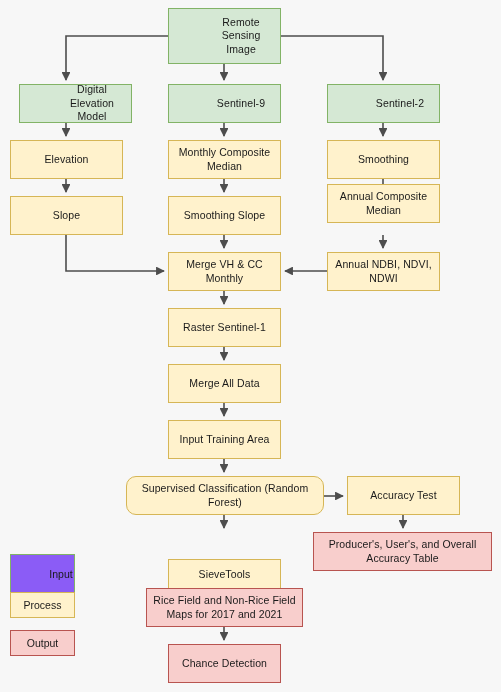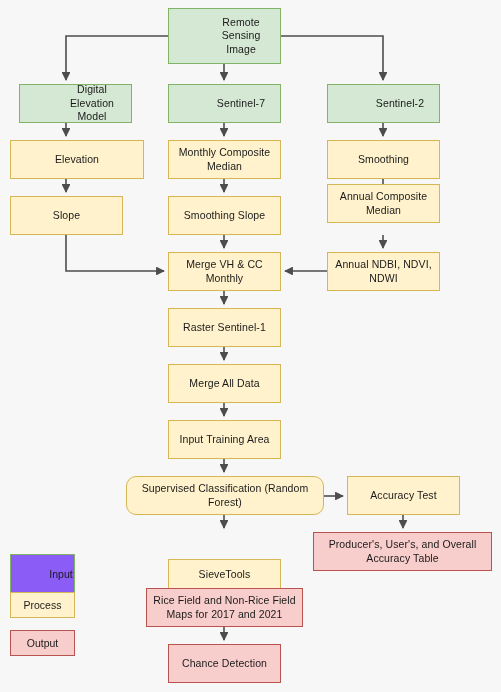--- a/index.html
+++ b/index.html
@@ -101,26 +101,26 @@
   <div id="node-layer">
       <div class="node-box type-input" style="left: 168px; top: 8px; width: 113px; height: 56px; background: rgb(213, 232, 212); border-color: rgb(130, 179, 102);">
         <span class="node-label">Remote Sensing
 Image</span>
       </div>
       <div class="node-box type-input" style="left: 3px; top: 84px; width: 113px; height: 39px; background: rgb(213, 232, 212); border-color: rgb(130, 179, 102); margin-left: 16px;">
         <span class="node-label">Digital Elevation
 Model</span>
       </div>
       <div class="node-box type-input" style="left: 168px; top: 84px; width: 113px; height: 39px; background: rgb(213, 232, 212); border-color: rgb(130, 179, 102);">
-        <span class="node-label">Sentinel-7</span>
+        <span class="node-label">Sentinel-9</span>
       </div>
       <div class="node-box type-input" style="left: 327px; top: 84px; width: 113px; height: 39px; background: rgb(213, 232, 212); border-color: rgb(130, 179, 102);">
         <span class="node-label">Sentinel-2</span>
       </div>
-      <div class="node-box type-process" style="left: 10px; top: 140px; width: 134px; height: 39px; background: rgb(255, 242, 204); border-color: rgb(214, 182, 86);">
+      <div class="node-box type-process" style="left: 10px; top: 140px; width: 113px; height: 39px; background: rgb(255, 242, 204); border-color: rgb(214, 182, 86);">
         <span class="node-label">Elevation</span>
       </div>
       <div class="node-box type-process" style="left: 168px; top: 140px; width: 113px; height: 39px; background: rgb(255, 242, 204); border-color: rgb(214, 182, 86);">
         <span class="node-label">Monthly Composite
 Median</span>
       </div>
       <div class="node-box type-process" style="left: 327px; top: 140px; width: 113px; height: 39px; background: rgb(255, 242, 204); border-color: rgb(214, 182, 86);">
         <span class="node-label">Smoothing</span>
       </div>
       <div class="node-box type-process" style="left: 10px; top: 196px; width: 113px; height: 39px; background: rgb(255, 242, 204); border-color: rgb(214, 182, 86);">

